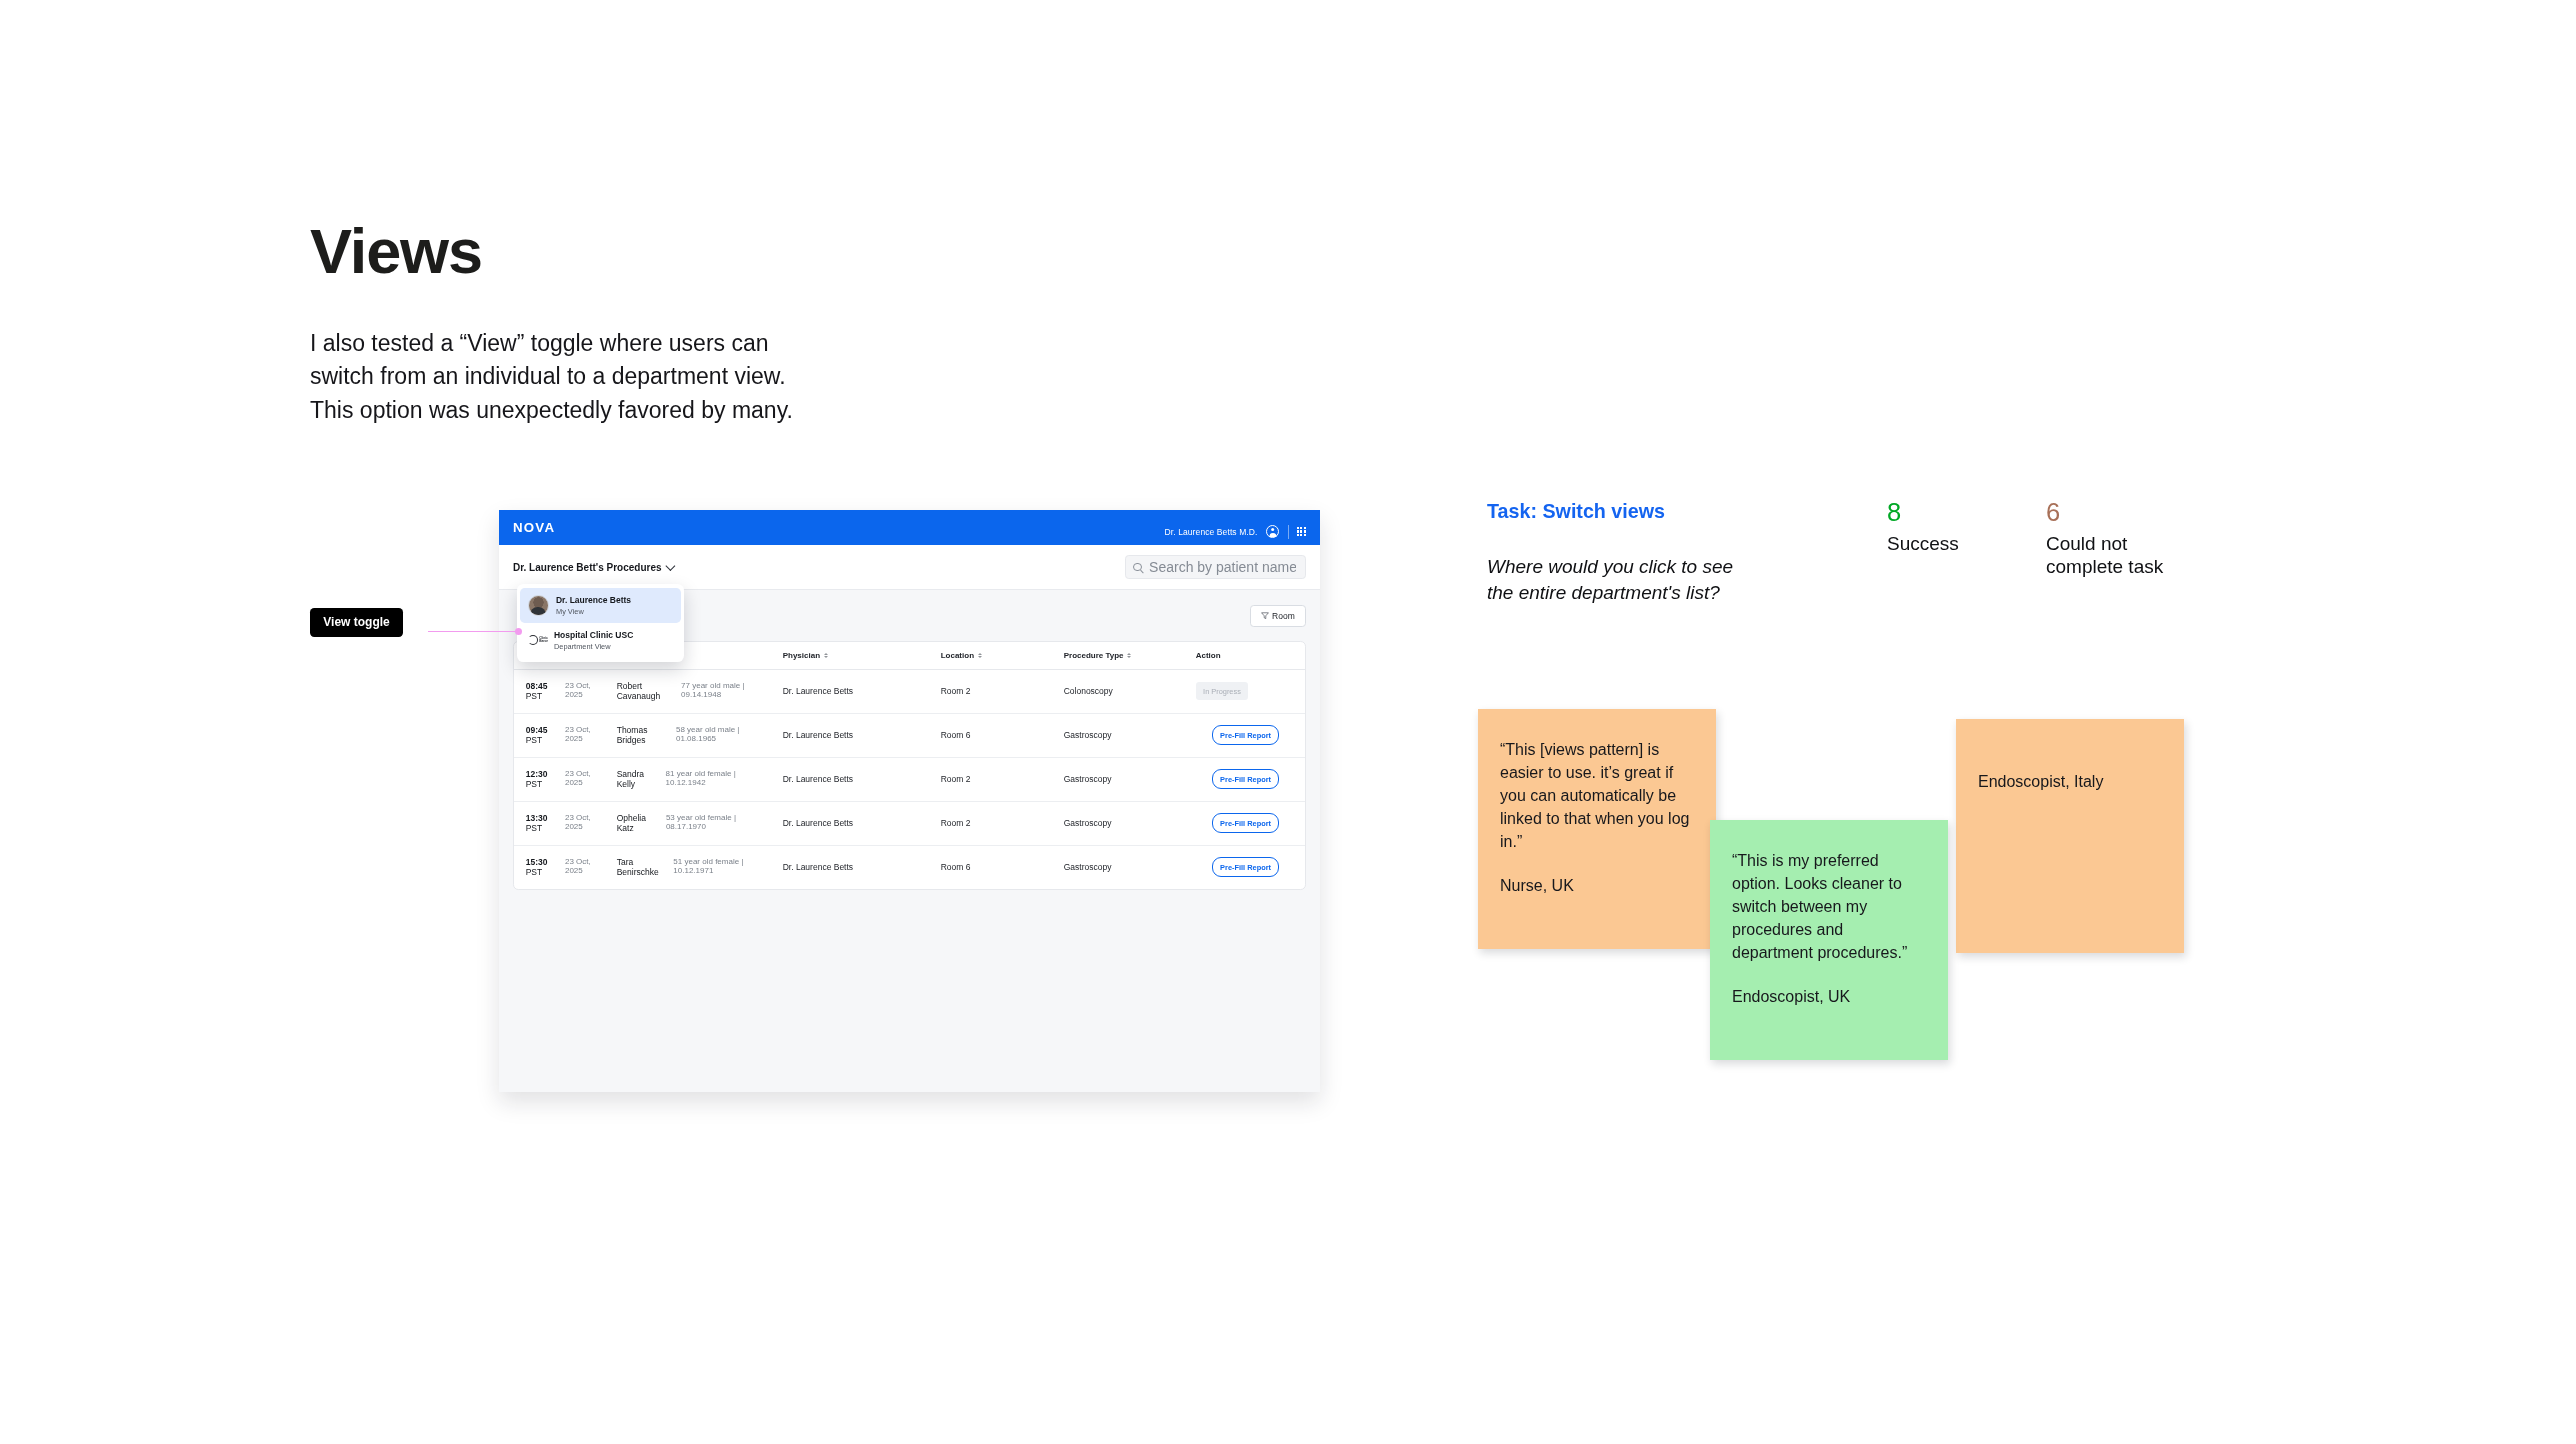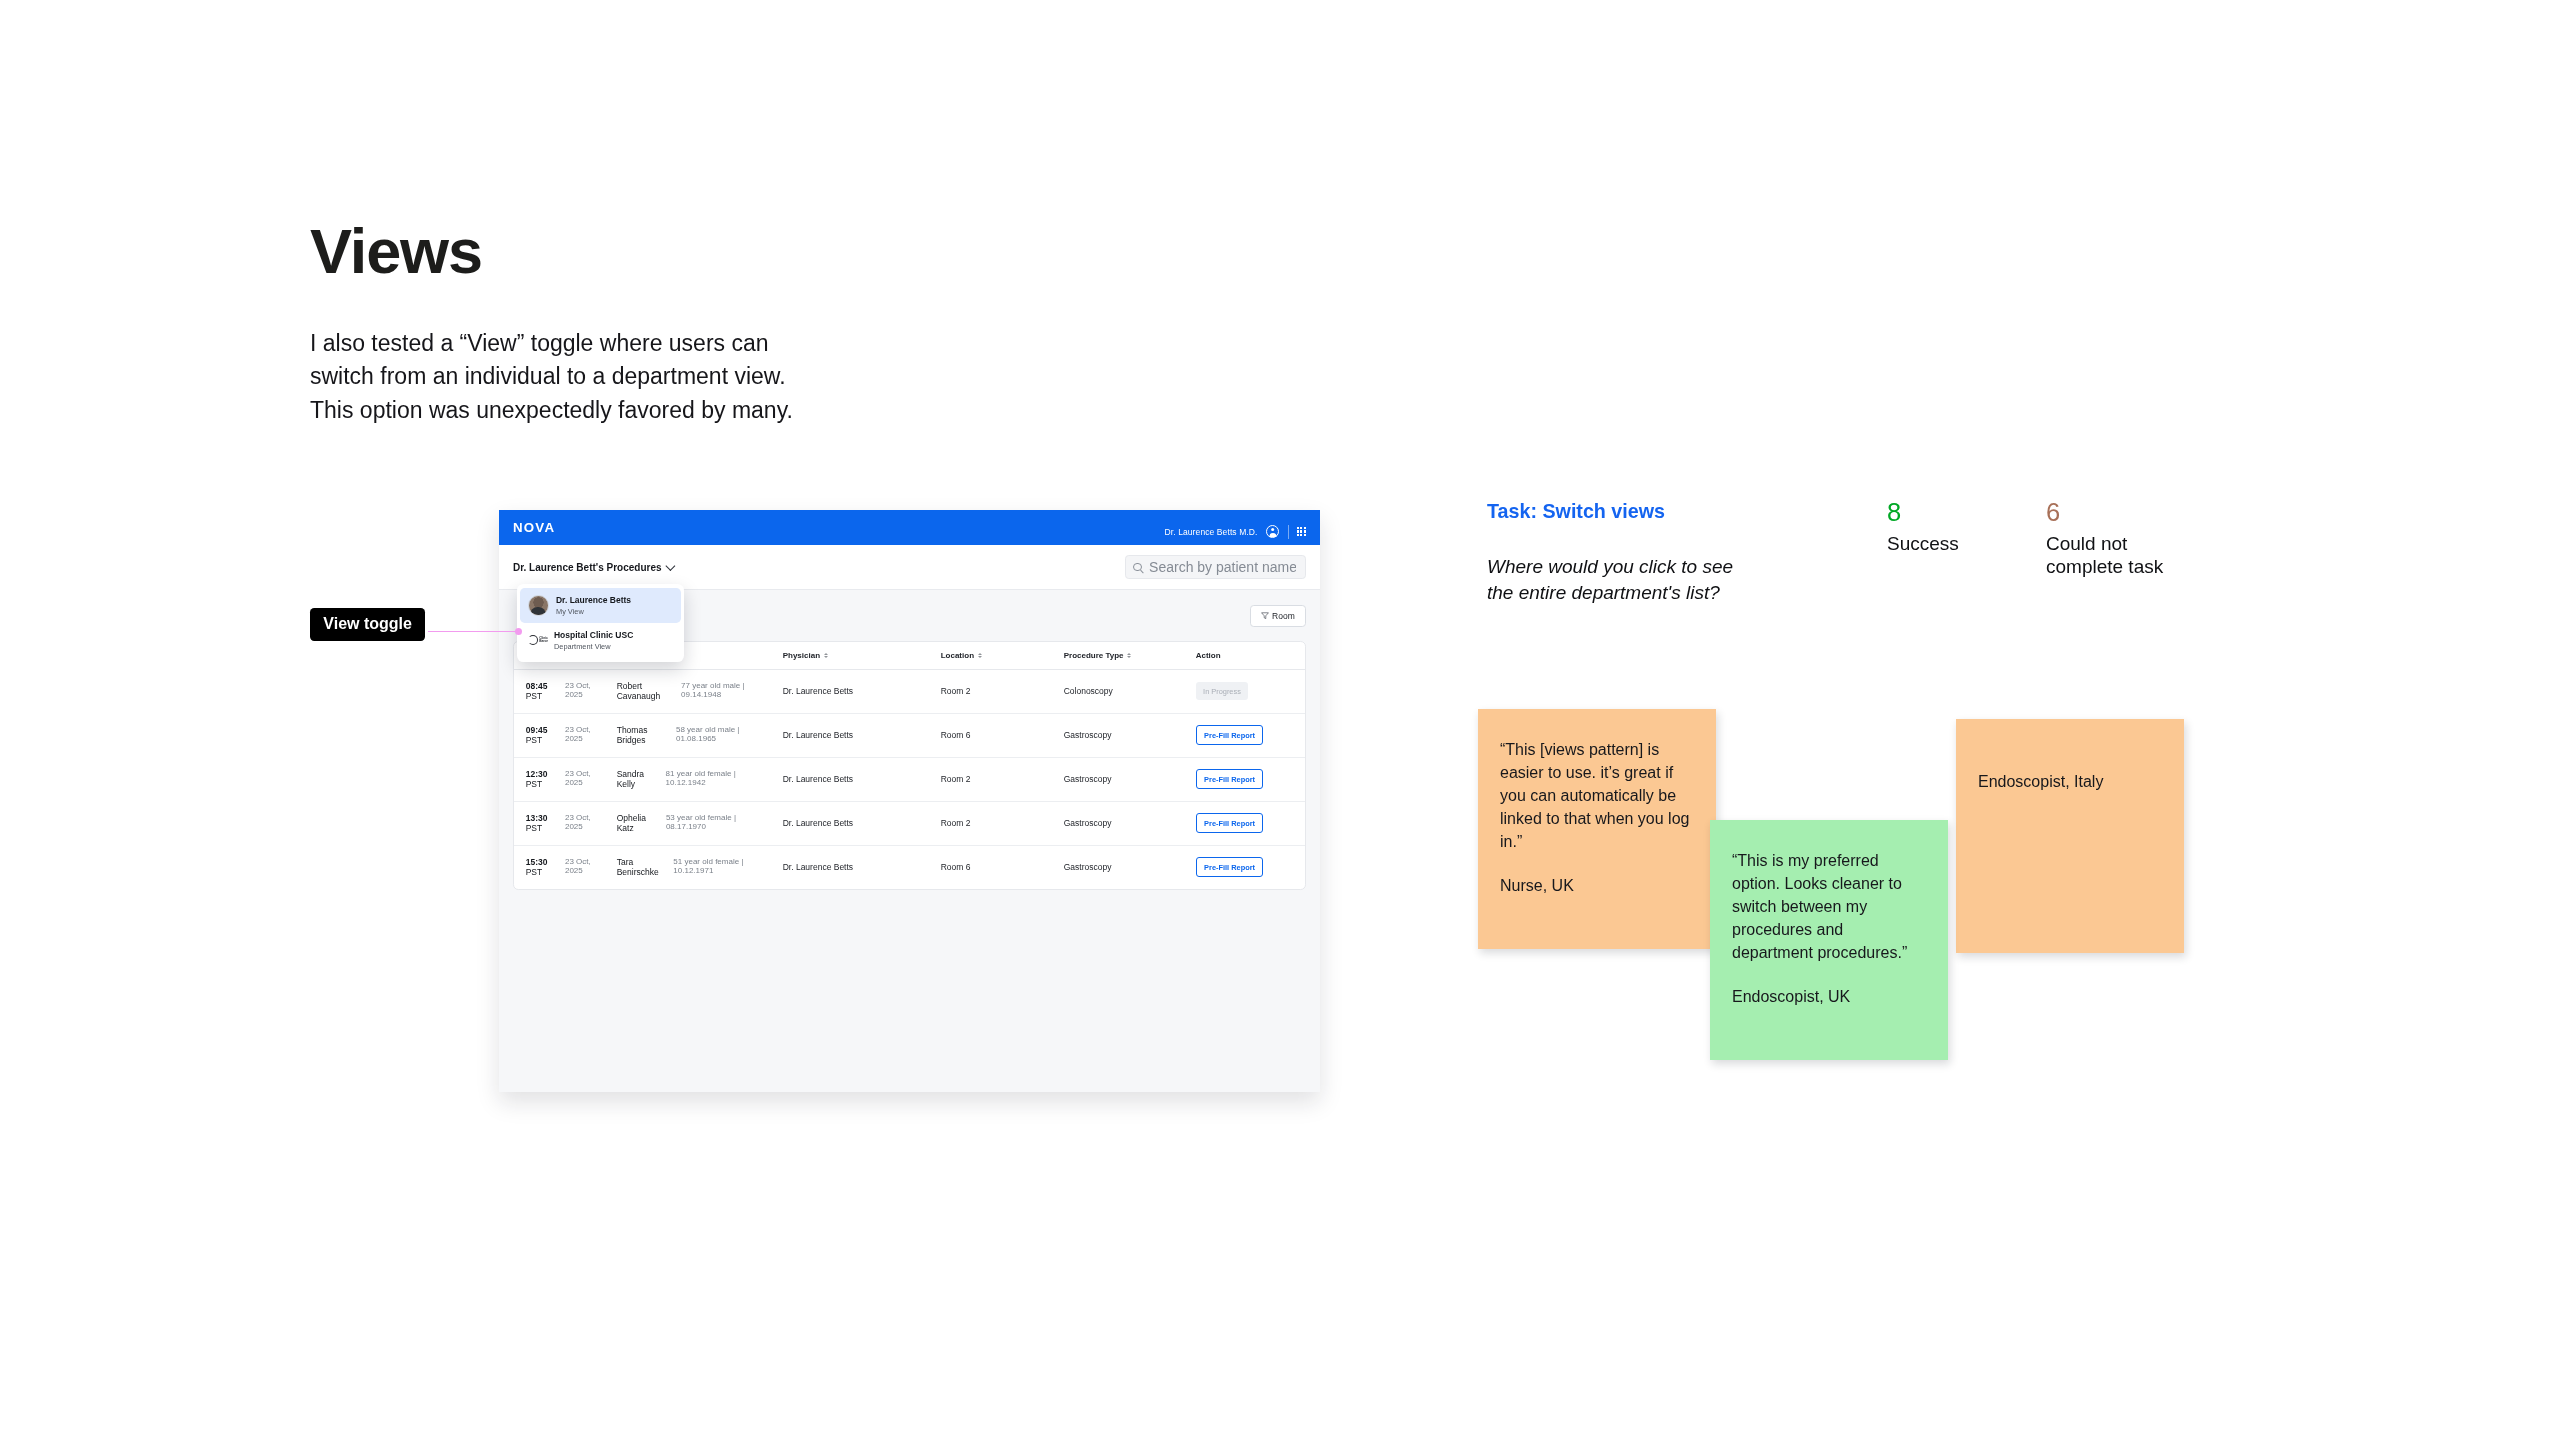--- a/index.html
+++ b/index.html
@@ -271,27 +271,28 @@
   }
   .pat-name { font-size: 8.5px; color: #15181d; }
 
   .btn-prefill {
     display: inline-flex;
     align-items: center;
     justify-content: center;
     height: 18px;
     padding: 0 7.4px;
     border: 0.5px solid #0b66ed;
-    border-radius: 3px;
+    border-radius: 9px;
     color: #0b66ed;
     font-size: 7.4px;
     font-weight: 700;
     background: #fff;
     cursor: pointer;
     white-space: nowrap;
+    margin-left: 16px;
   }
   .btn-inprogress {
     display: inline-flex;
     align-items: center;
     justify-content: center;
     height: 18px;
     padding: 0 7.4px;
     border-radius: 3.2px;
     color: #a9aeb6;
     font-size: 7.4px;
@@ -352,21 +353,21 @@
     flex: none;
   }
 
   
   #annotation-pill {
     position: absolute;
     left: 310px;
     top: 608px;
     background: #000000;
     color: #ffffff;
-    font-size: 16px;
+    font-size: 12px;
     font-weight: 700;
     padding: 7.4px 13.3px;
     border-radius: 4.2px;
     white-space: nowrap;
     z-index: 40;
   }
   #annotation-line {
     position: absolute;
     left: 428px;
     top: 631px;

